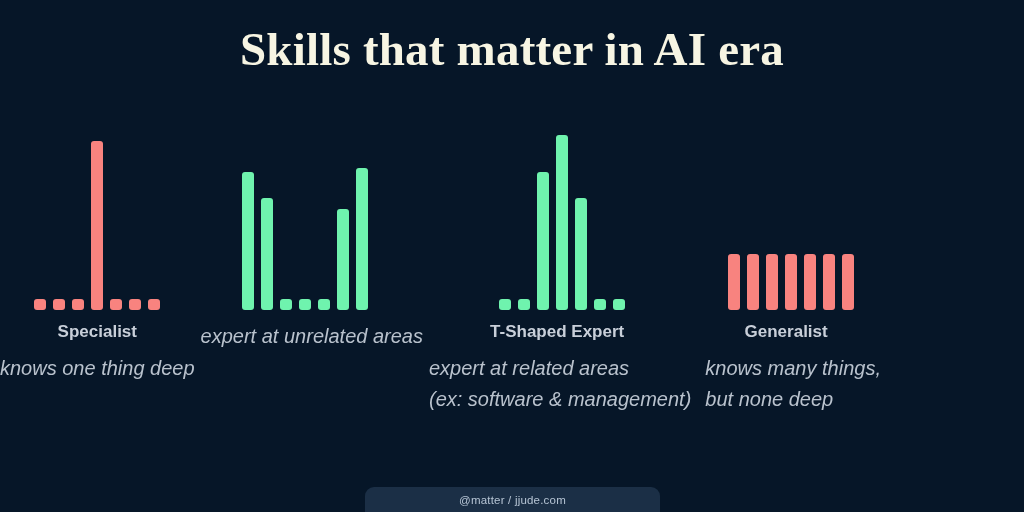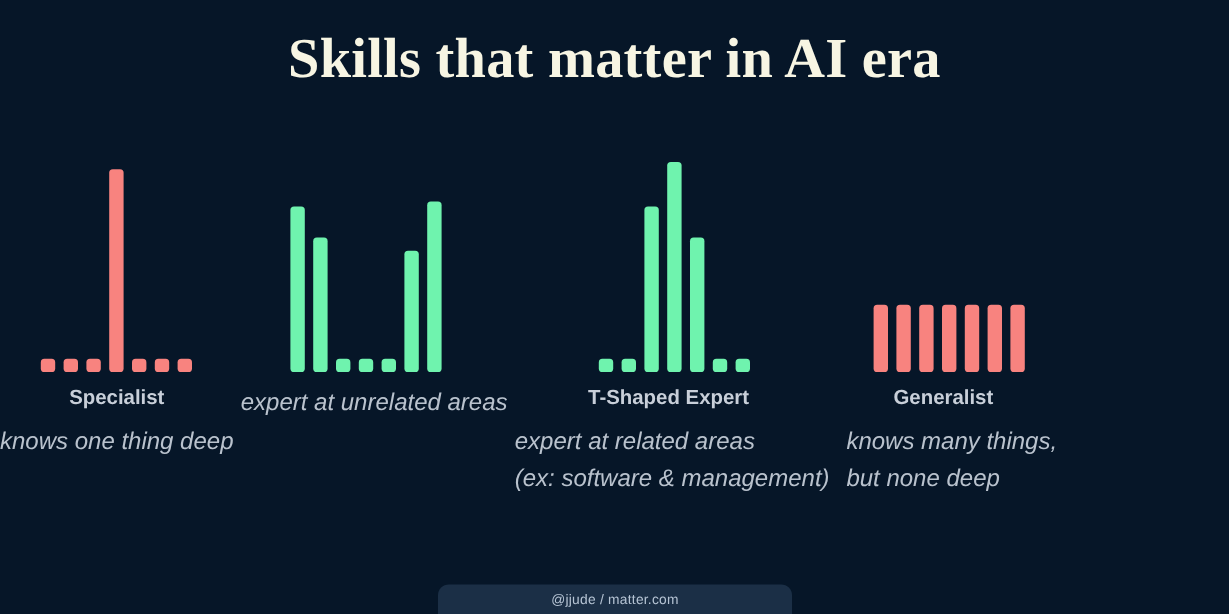--- a/index.html
+++ b/index.html
@@ -176,14 +176,14 @@
       </div>
       <div class="group-name">Generalist</div>
       <div class="group-desc">
         <div>knows many things,</div>
         <div>but none deep</div>
       </div>
     </div>
   </div>
 
 <div id="footer-bar">
-  <span id="footer-credit">@jjude / matter.com</span>
+  <span id="footer-credit">@matter / jjude.com</span>
 </div>
 
 </body></html>

